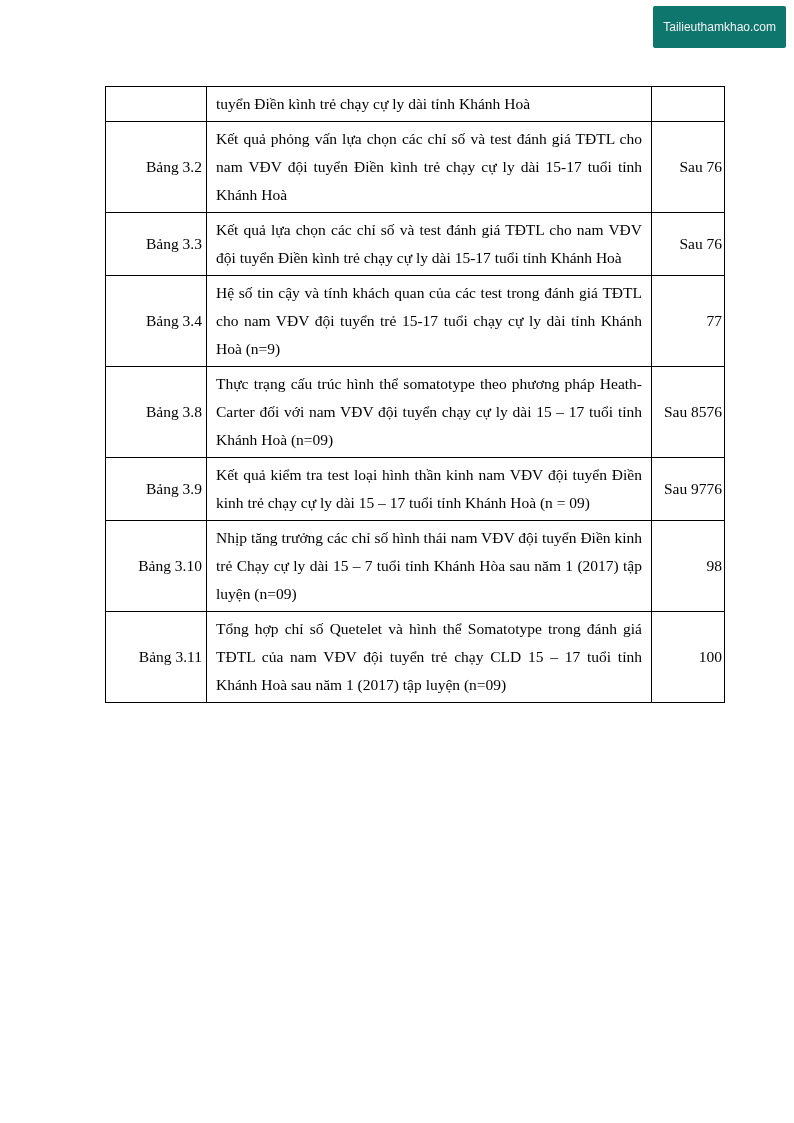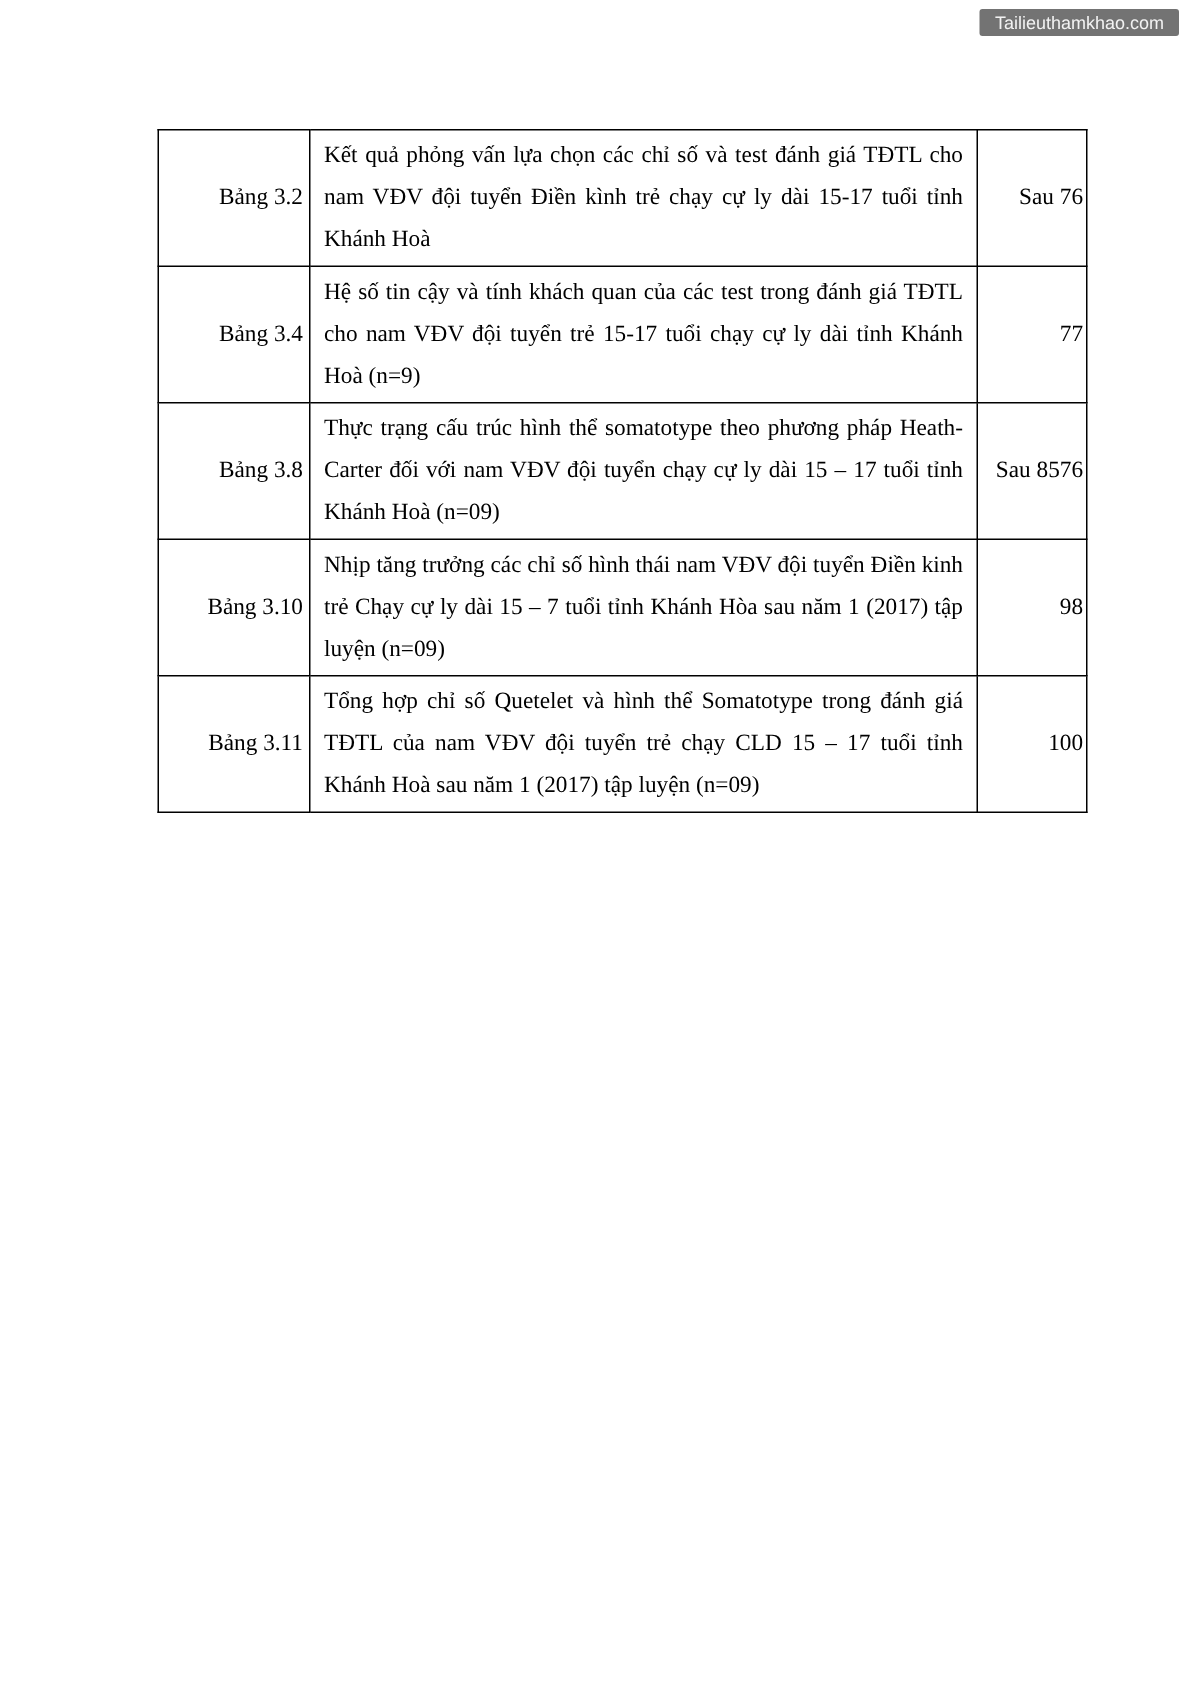--- a/index.html
+++ b/index.html
@@ -13,26 +13,26 @@
     height: 1123px;
     background: #ffffff;
     font-family: "Liberation Serif", serif;
     color: #000000;
     overflow: hidden;
   }
   .watermark {
     position: absolute;
     top: 6px;
     right: 8px;
-    background: #737373;
+    background: #0f766e;
     color: #f2f2f2;
     font-family: "Liberation Sans", sans-serif;
     font-size: 12px;
     line-height: 18px;
-    padding: 0 10px;
+    padding: 12px 10px;
     border-radius: 2px;
     text-align: right;
   }
   table.toc {
     position: absolute;
     left: 105px;
     top: 86px;
     width: 586px;
     border-collapse: collapse;
     table-layout: fixed;
@@ -62,33 +62,48 @@
 </head>
 <body>
 
 <div class="page">
 
   <div class="watermark">Tailieuthamkhao.com</div>
 
   <table class="toc">
     <tbody>
         <tr>
+          <td class="col-label"></td>
+          <td class="col-desc">tuyển Điền kình trẻ chạy cự ly dài tỉnh Khánh Hoà</td>
+          <td class="col-page"></td>
+        </tr>
+        <tr>
           <td class="col-label">Bảng 3.2</td>
           <td class="col-desc">Kết quả phỏng vấn lựa chọn các chỉ số và test đánh giá TĐTL cho nam VĐV đội tuyển Điền kình trẻ chạy cự ly dài 15-17 tuổi tỉnh Khánh Hoà</td>
+          <td class="col-page">Sau 76</td>
+        </tr>
+        <tr>
+          <td class="col-label">Bảng 3.3</td>
+          <td class="col-desc">Kết quả lựa chọn các chỉ số và test đánh giá TĐTL cho nam VĐV đội tuyển Điền kình trẻ chạy cự ly dài 15-17 tuổi tỉnh Khánh Hoà</td>
           <td class="col-page">Sau 76</td>
         </tr>
         <tr>
           <td class="col-label">Bảng 3.4</td>
           <td class="col-desc">Hệ số tin cậy và tính khách quan của các test trong đánh giá TĐTL cho nam VĐV đội tuyển trẻ 15-17 tuổi chạy cự ly dài tỉnh Khánh Hoà (n=9)</td>
           <td class="col-page">77</td>
         </tr>
         <tr>
           <td class="col-label">Bảng 3.8</td>
           <td class="col-desc">Thực trạng cấu trúc hình thể somatotype theo phương pháp Heath-Carter đối với nam VĐV đội tuyển chạy cự ly dài 15 – 17 tuổi tỉnh Khánh Hoà (n=09)</td>
           <td class="col-page">Sau 8576</td>
+        </tr>
+        <tr>
+          <td class="col-label">Bảng 3.9</td>
+          <td class="col-desc">Kết quả kiểm tra test loại hình thần kinh nam VĐV đội tuyển Điền kinh trẻ chạy cự ly dài 15 – 17 tuổi tỉnh Khánh Hoà (n = 09)</td>
+          <td class="col-page">Sau 9776</td>
         </tr>
         <tr>
           <td class="col-label">Bảng 3.10</td>
           <td class="col-desc">Nhịp tăng trưởng các chỉ số hình thái nam VĐV đội tuyển Điền kinh trẻ Chạy cự ly dài 15 – 7 tuổi tỉnh Khánh Hòa sau năm 1 (2017) tập luyện (n=09)</td>
           <td class="col-page">98</td>
         </tr>
         <tr>
           <td class="col-label">Bảng 3.11</td>
           <td class="col-desc">Tổng hợp chỉ số Quetelet và hình thể Somatotype trong đánh giá TĐTL của nam VĐV đội tuyển trẻ chạy CLD 15 – 17 tuổi tỉnh Khánh Hoà sau năm 1 (2017) tập luyện (n=09)</td>
           <td class="col-page">100</td>

